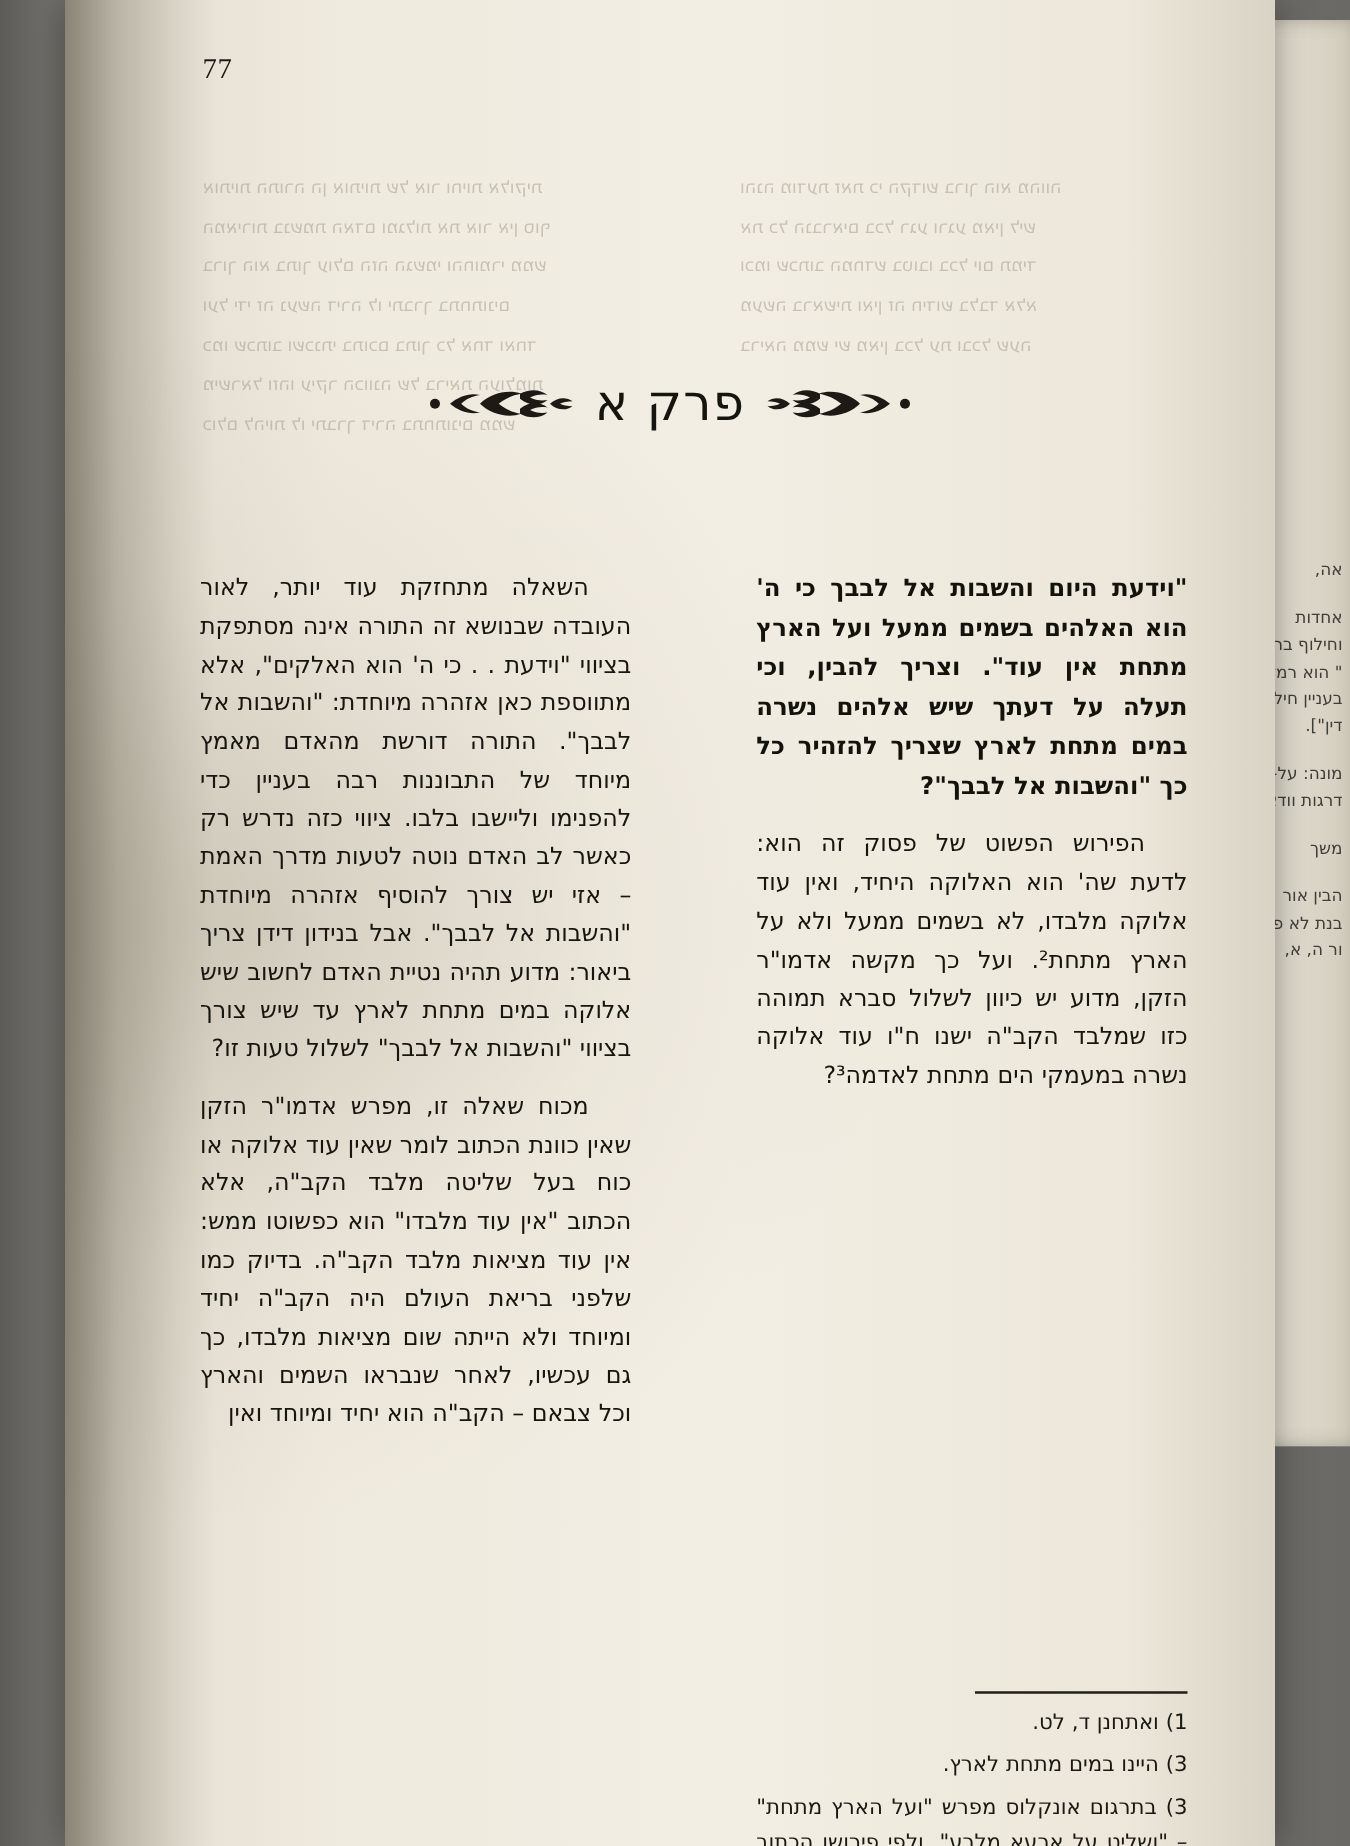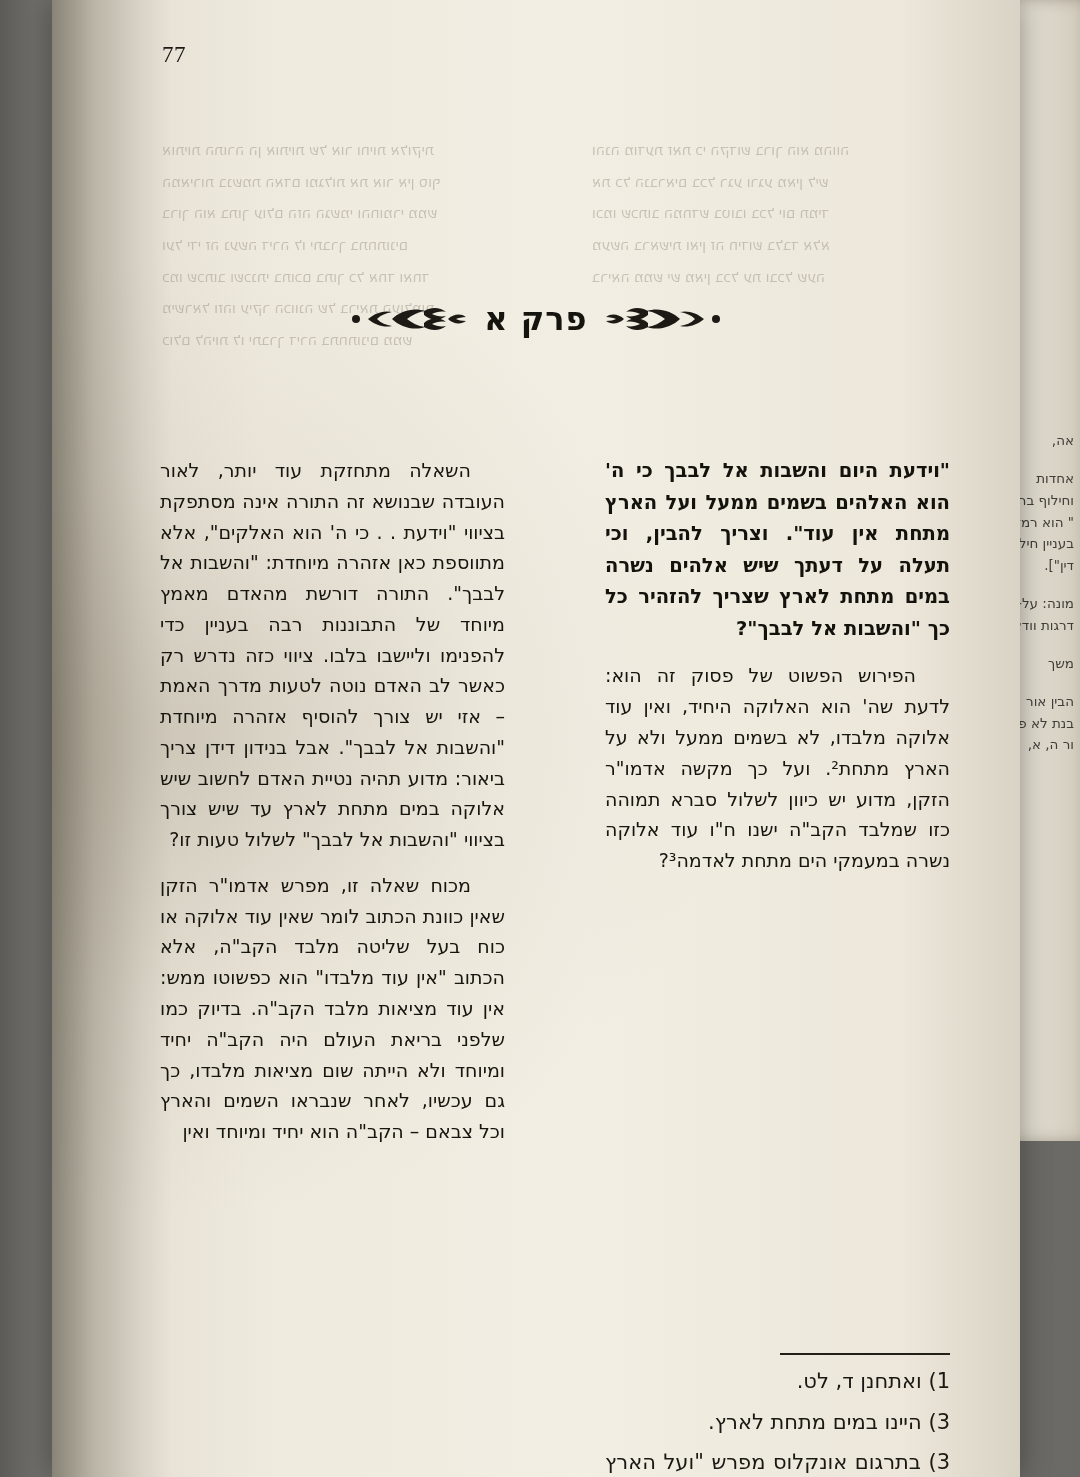--- a/index.html
+++ b/index.html
@@ -30,21 +30,21 @@
     left: 0;
     top: 0;
     width: 1080px;
     height: 1477px;
   }
 
   
   .far-page {
     position: absolute;
     right: 0;
-    top: 0;
+    top: 16px;
     width: 82px;
     height: 1141px;
     background: linear-gradient(90deg, #d8d2c4 0%, #e2ddd0 40%, #d2ccbd 100%);
     box-shadow: inset 6px 0 14px rgba(80,72,58,0.35);
     overflow: hidden;
   }
   .far-text {
     position: absolute;
     right: 6px;
     top: 430px;
@@ -124,22 +124,22 @@
     left: 0;
     right: 0;
     top: 300px;
     display: flex;
     align-items: center;
     justify-content: center;
     gap: 16px;
     direction: rtl;
   }
   .chapter-title {
-    font-size: 32px;
-    font-weight: bold;
+    font-size: 40px;
+    font-weight: normal;
     color: #16140f;
     letter-spacing: 1px;
     font-family: "DejaVu Sans", sans-serif;
   }
   .orn {
     display: inline-block;
     width: 118px;
     height: 34px;
     color: #1d1a15;
   }
@@ -185,21 +185,21 @@
 
   
   .fn-rule {
     width: 170px;
     height: 2px;
     background: #221f19;
     margin: 18px 0 10px 0;
     margin-right: 0;
   }
   .fn {
-    font-size: 21px;
+    font-size: 17px;
     line-height: 1.6;
     color: #1a1813;
     text-align: justify;
     margin: 0 0 7px 0;
   }
 
   .fn-block {
     position: absolute;
     width: 345px;
     color: #17150f;

